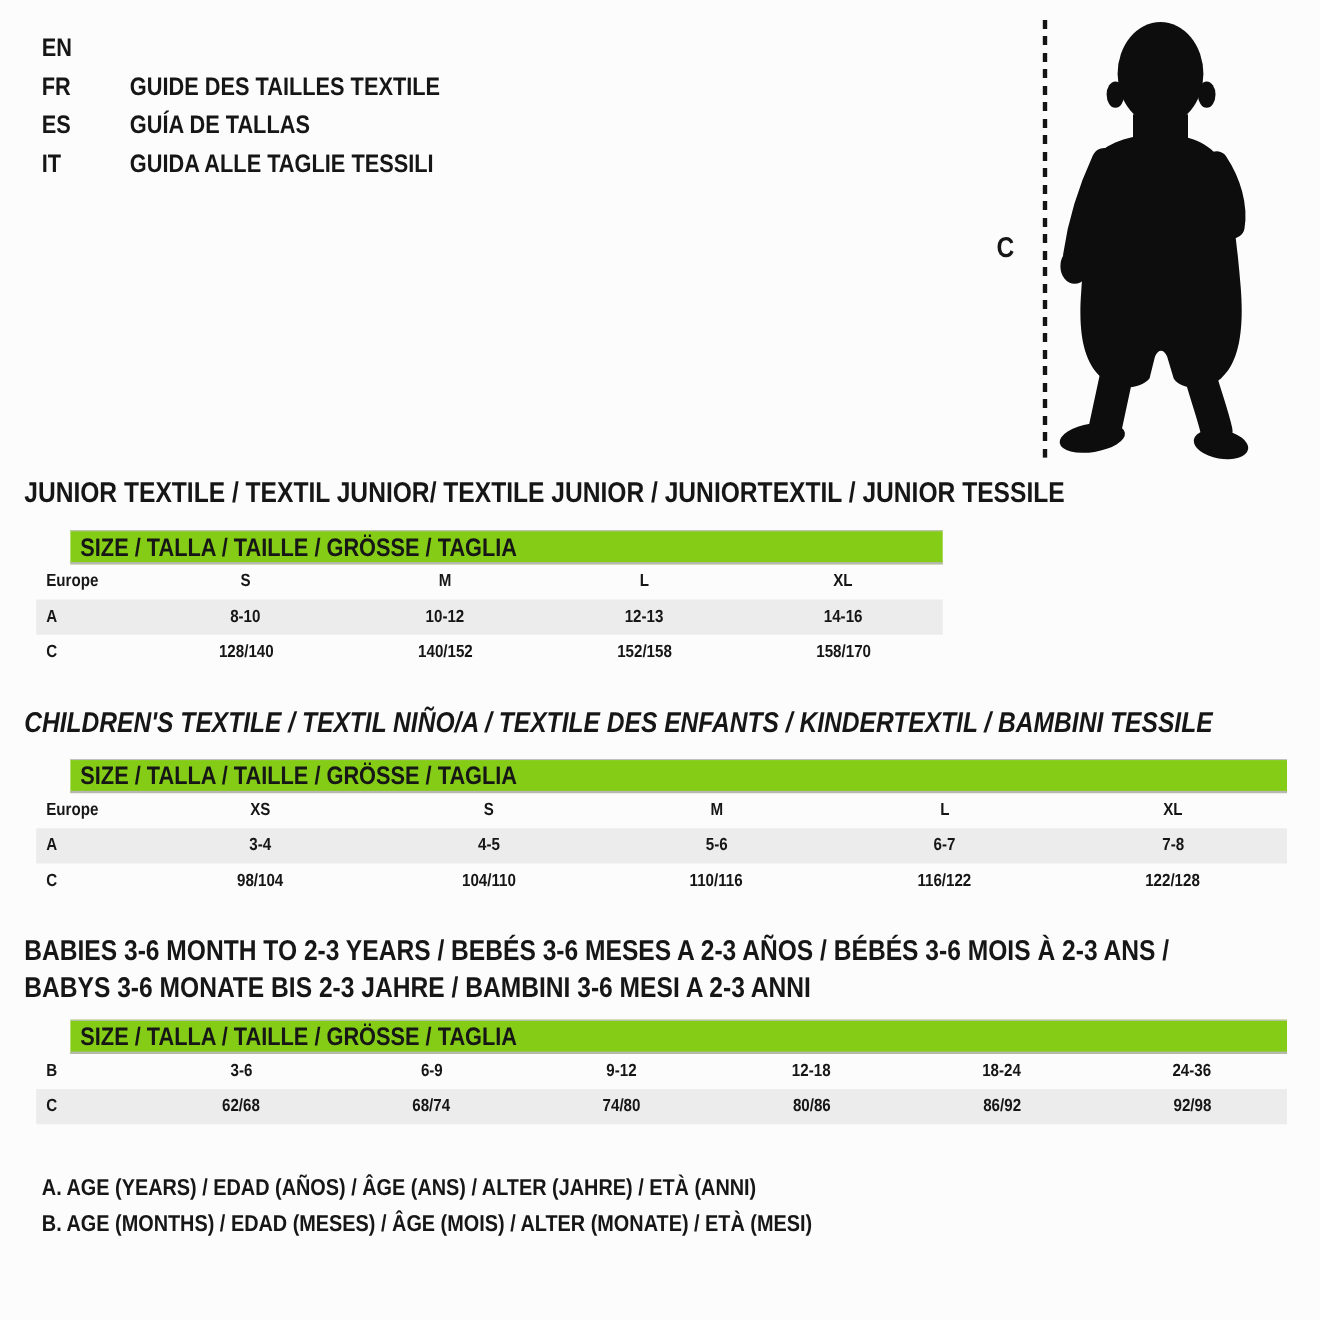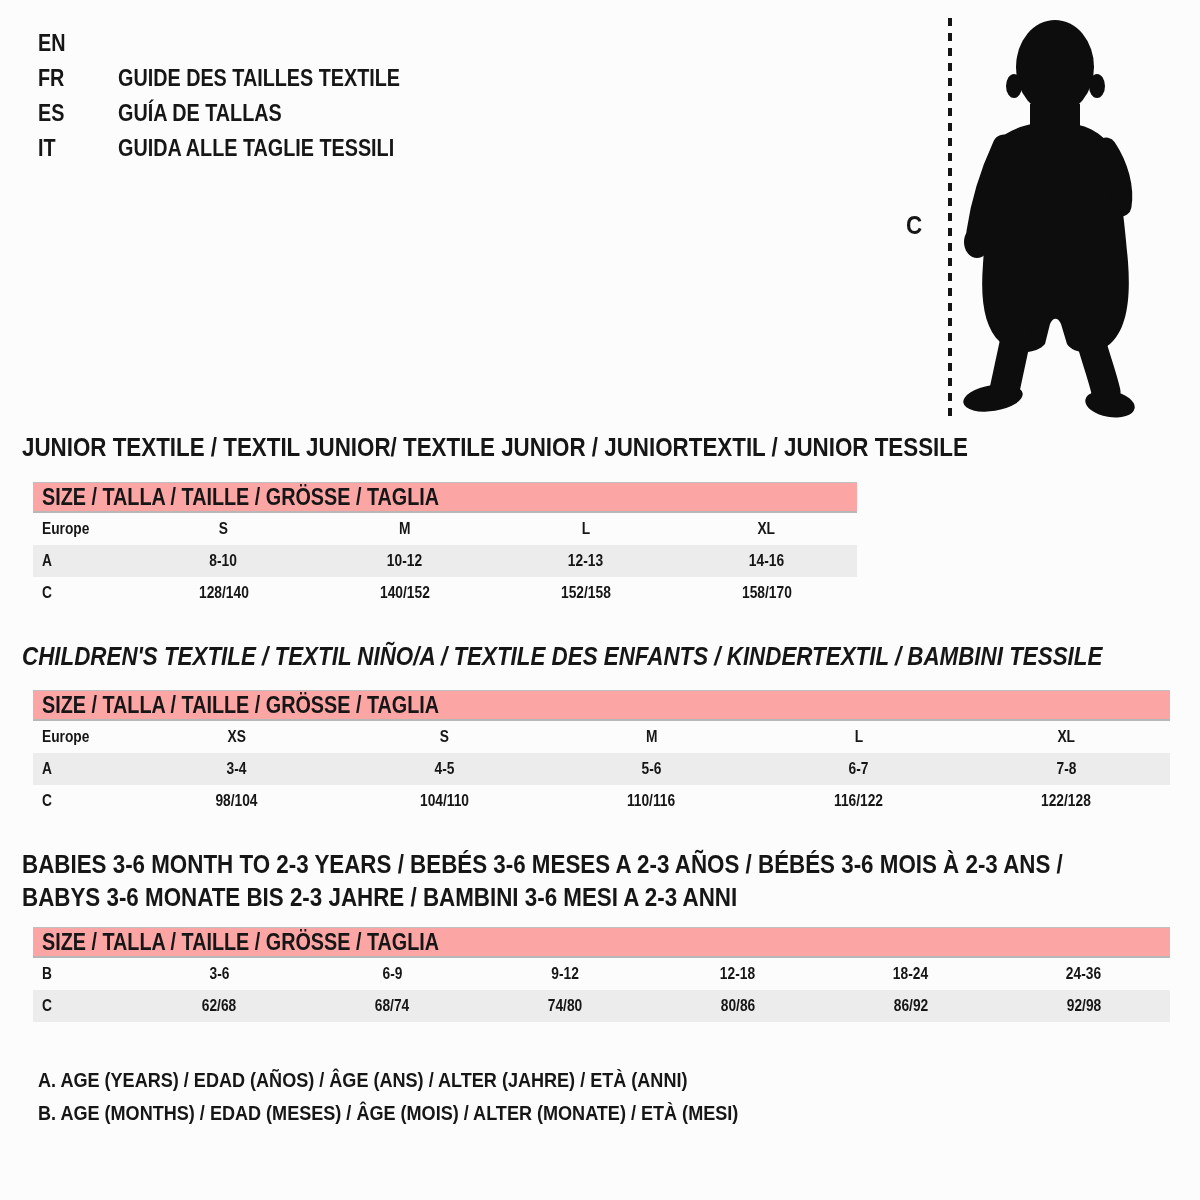--- a/index.html
+++ b/index.html
@@ -21,23 +21,23 @@
     background:repeating-linear-gradient(to bottom,#141414 0px,#141414 8px,transparent 8px,transparent 15px);}
   .c-label{position:absolute;left:906px;top:210px;font-size:26px;}
   .baby-svg{position:absolute;left:960px;top:14px;}
 
   
   .sec-title{position:absolute;left:22px;font-size:26px;height:26px;}
   .legend-line{position:absolute;left:38px;font-size:21px;height:26px;}
 
   
   .size-table{position:absolute;left:33px;}
-  .thead{height:31px;background:#fca5a5;display:flex;align-items:center;
+  .thead{height:31px;background:#84cc16;display:flex;align-items:center;
     padding-left:9px;font-size:23px;box-sizing:border-box;
-    border-top:1px solid #c0c0c0;border-bottom:2px solid #b7b7b7;}
+    border-top:1px solid #c0c0c0;border-bottom:2px solid #b7b7b7;margin-left:31px;}
   .trow{display:flex;height:32px;align-items:center;font-size:16px;}
   .trow.alt{background:#ececec;}
   .tlabel{width:100px;padding-left:9px;box-sizing:border-box;text-align:left;}
   .tcell{flex:1;text-align:center;}
 </style>
 </head>
 <body>
 
 <div id="canvas">
 

